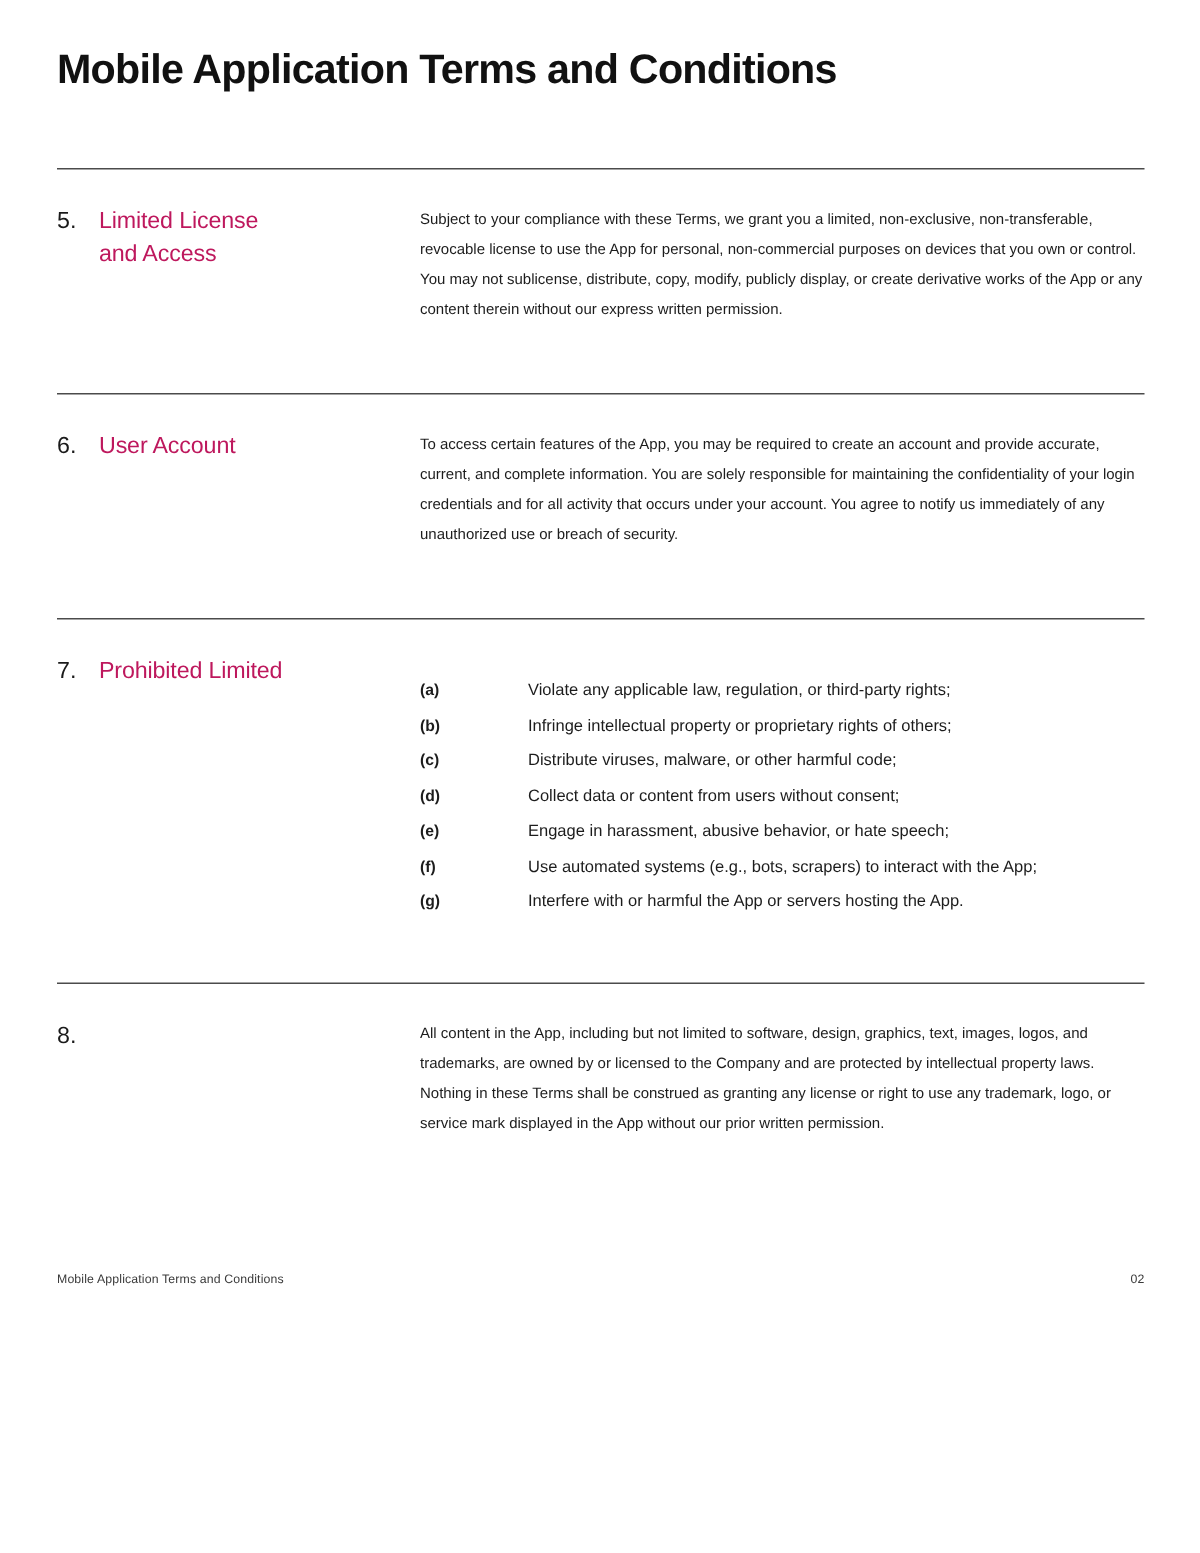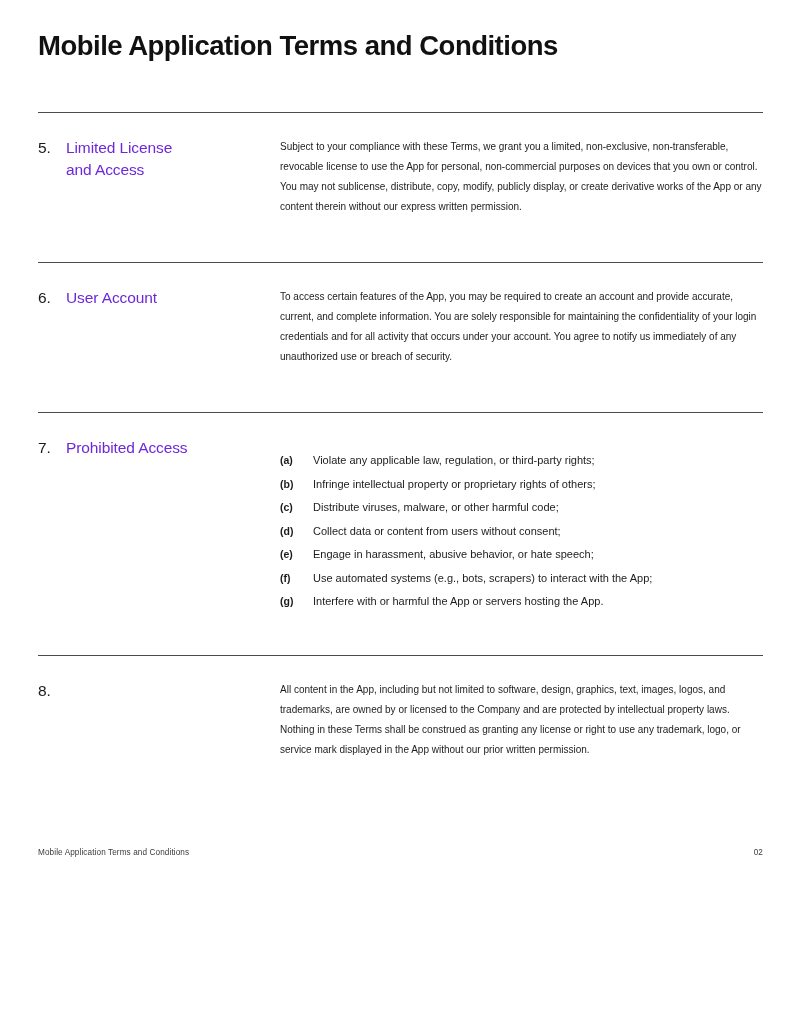--- a/index.html
+++ b/index.html
@@ -60,21 +60,21 @@
   }
   .sec-num {
     width: 28px;
     flex: 0 0 28px;
     font-size: 15.5px;
     color: #1a1a1a;
     line-height: 22px;
   }
   .sec-title {
     font-size: 15.5px;
-    color: #6d28d9;
+    color: #be185d;
     line-height: 22px;
     letter-spacing: -0.1px;
   }
   .text-col {
     flex: 1 1 auto;
     padding-top: 2px;
   }
   .para {
     font-size: 10px;
     line-height: 20px;
@@ -97,20 +97,21 @@
     margin-bottom: 3.5px;
   }
   .list-marker {
     width: 33px;
     flex: 0 0 33px;
     font-weight: 700;
     font-size: 10.5px;
   }
   .list-text {
     flex: 1 1 auto;
+    margin-left: 39px;
   }
   .sec-gap-5  { padding-bottom: 45px; }
   .sec-gap-6  { padding-bottom: 45px; }
   .sec-gap-7  { padding-bottom: 40px; }
   .sec-gap-8  { padding-bottom: 0; }
   .footer {
     position: absolute;
     left: 38px;
     right: 37px;
     bottom: 17px;
@@ -161,21 +162,21 @@
         </div>
       </div>
     </div>
 
     <div class="section sec-gap-7">
       <div class="rule"></div>
       <div class="section-body">
         <div class="heading-col">
           <div class="sec-num">7.</div>
           <div class="sec-title">
-            <div>Prohibited Access</div>
+            <div>Prohibited Limited</div>
           </div>
         </div>
         <div class="text-col">
           <ul class="list">
             <li class="list-item">
               <span class="list-marker">(a)</span>
               <span class="list-text">Violate any applicable law, regulation, or third-party rights;</span>
             </li>
             <li class="list-item">
               <span class="list-marker">(b)</span>

